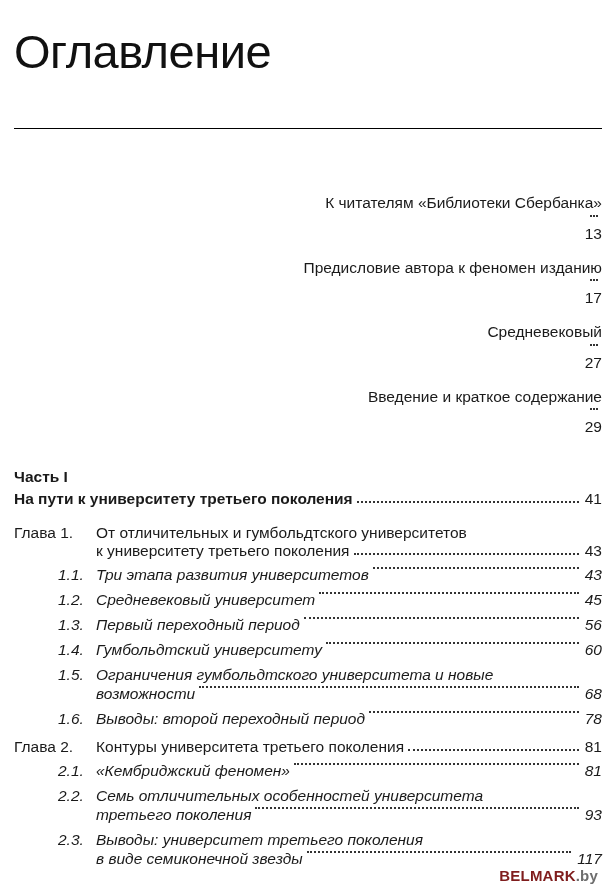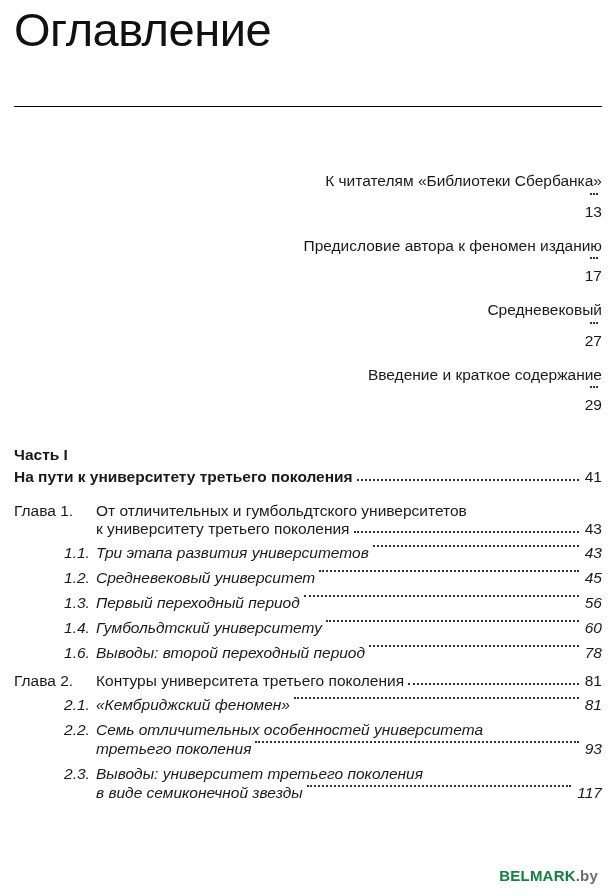--- a/index.html
+++ b/index.html
@@ -20,21 +20,21 @@
     width: 616px;
     height: 896px;
     box-sizing: border-box;
     padding: 0 14px;
   }
   .title {
     font-size: 47px;
     font-weight: normal;
     letter-spacing: -0.5px;
     margin: 0;
-    padding-top: 2px;
+    padding-top: 24px;
     line-height: 1.2;
     color: #111;
   }
   .rule {
     border: none;
     border-top: 1px solid #000;
     margin: 48px 0 0 0;
   }
   .toc {
     margin-top: 62px;
@@ -116,42 +116,41 @@
     display: flex;
     font-style: italic;
     font-size: 15.5px;
     margin-bottom: 7px;
     padding-left: 44px;
   }
   .sec-num {
     flex: 0 0 38px;
     width: 38px;
     white-space: nowrap;
-    text-align: center;
   }
   .sec-body {
     flex: 1;
   }
   .sec-line {
     display: flex;
     align-items: flex-start;
   }
   .sec-wrap-first {
     margin-bottom: 1px;
   }
 
   .watermark {
     position: absolute;
     right: 18px;
     bottom: 12px;
     font-size: 15px;
     font-weight: bold;
     letter-spacing: 0.2px;
   }
-  .wm-green { color: #15803d; }
+  .wm-green { color: #7f1d1d; }
   .wm-grey { color: #6d6d6d; }
 </style>
 </head>
 <body>
 
 <div class="page">
 
   <h1 class="title">Оглавление</h1>
   <hr class="rule">
 
@@ -233,20 +232,33 @@
             </span>
           </span>
         </div>
         <div class="section">
           <span class="sec-num">1.4.</span>
           <span class="sec-body">
             <span class="sec-line">
               <span class="lbl">Гумбольдтский университету</span>
               <span class="leader"></span>
               <span class="pg">60</span>
+            </span>
+          </span>
+        </div>
+        <div class="section">
+          <span class="sec-num">1.5.</span>
+          <span class="sec-body">
+            <span class="sec-line sec-wrap-first">
+              <span class="lbl">Ограничения гумбольдтского университета и новые</span>
+            </span>
+            <span class="sec-line">
+              <span class="lbl">возможности</span>
+              <span class="leader"></span>
+              <span class="pg">68</span>
             </span>
           </span>
         </div>
         <div class="section">
           <span class="sec-num">1.6.</span>
           <span class="sec-body">
             <span class="sec-line">
               <span class="lbl">Выводы: второй переходный период</span>
               <span class="leader"></span>
               <span class="pg">78</span>

